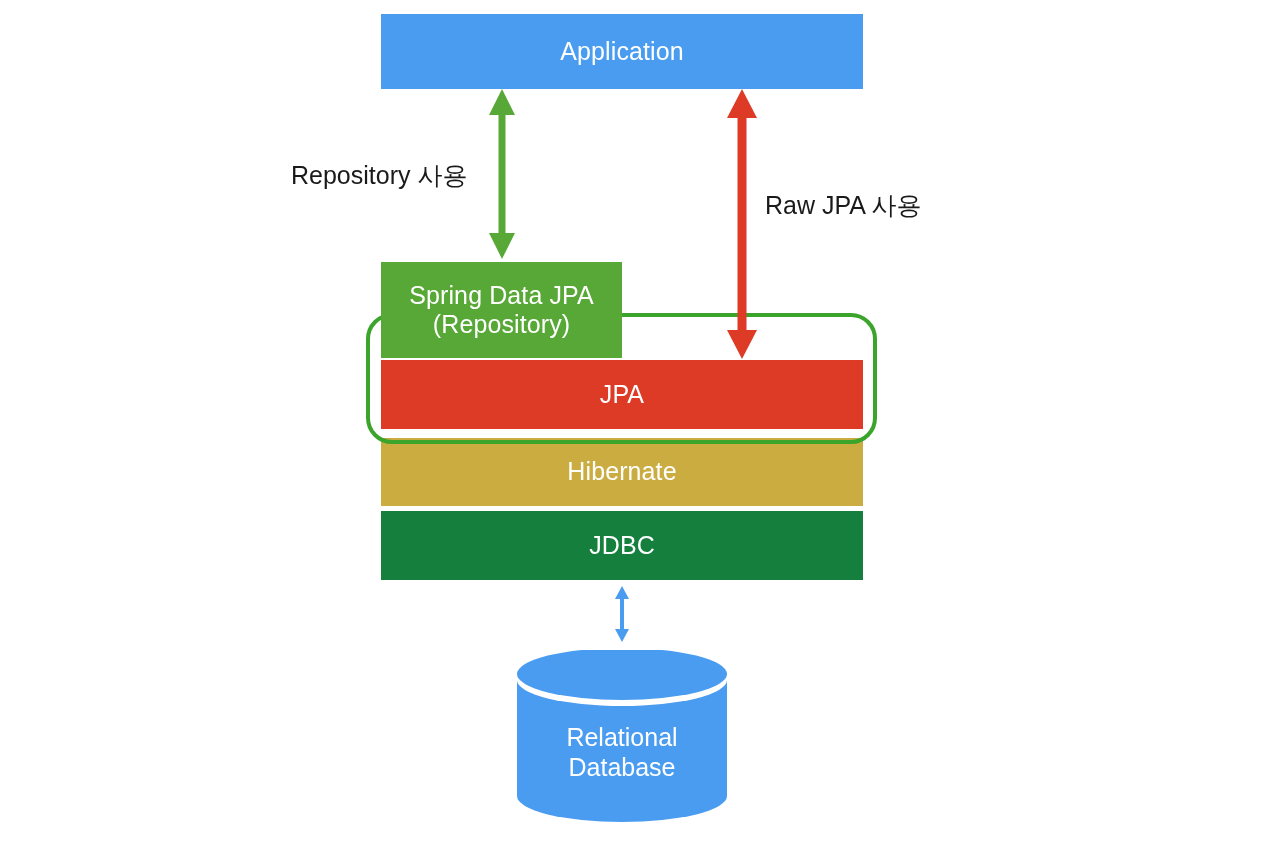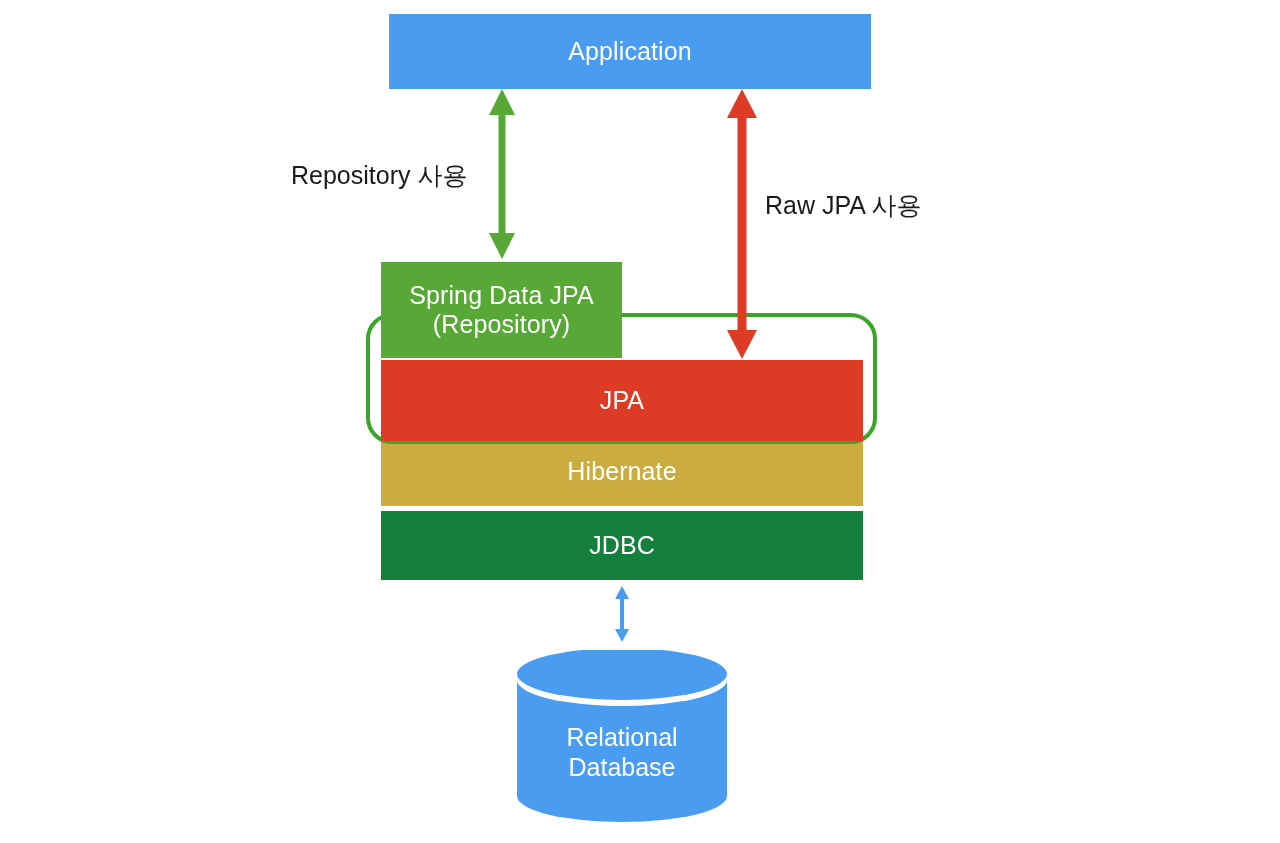--- a/index.html
+++ b/index.html
@@ -32,33 +32,32 @@
     font-size: 25px;
     line-height: 1.18;
     letter-spacing: 0.1px;
     box-sizing: border-box;
   }
 
   #box-application {
     left: 381px;  top: 14px;
     width: 482px; height: 75px;
     background: #4a9cf0;
-    margin-left: 8px;
   }
   #box-spring-data-jpa {
     left: 381px;  top: 262px;
     width: 241px; height: 96px;
     background: #57a836;
     flex-direction: column;
     z-index: 4;
     justify-content: center;
   }
   #box-jpa {
     left: 381px;  top: 360px;
-    width: 482px; height: 81px;
+    width: 482px; height: 69px;
     background: #dd3b26;
     z-index: 4;
   }
   #box-hibernate {
     left: 381px;  top: 438px;
     width: 482px; height: 68px;
     background: #cbac41;
     z-index: 2;
   }
   #box-jdbc {

